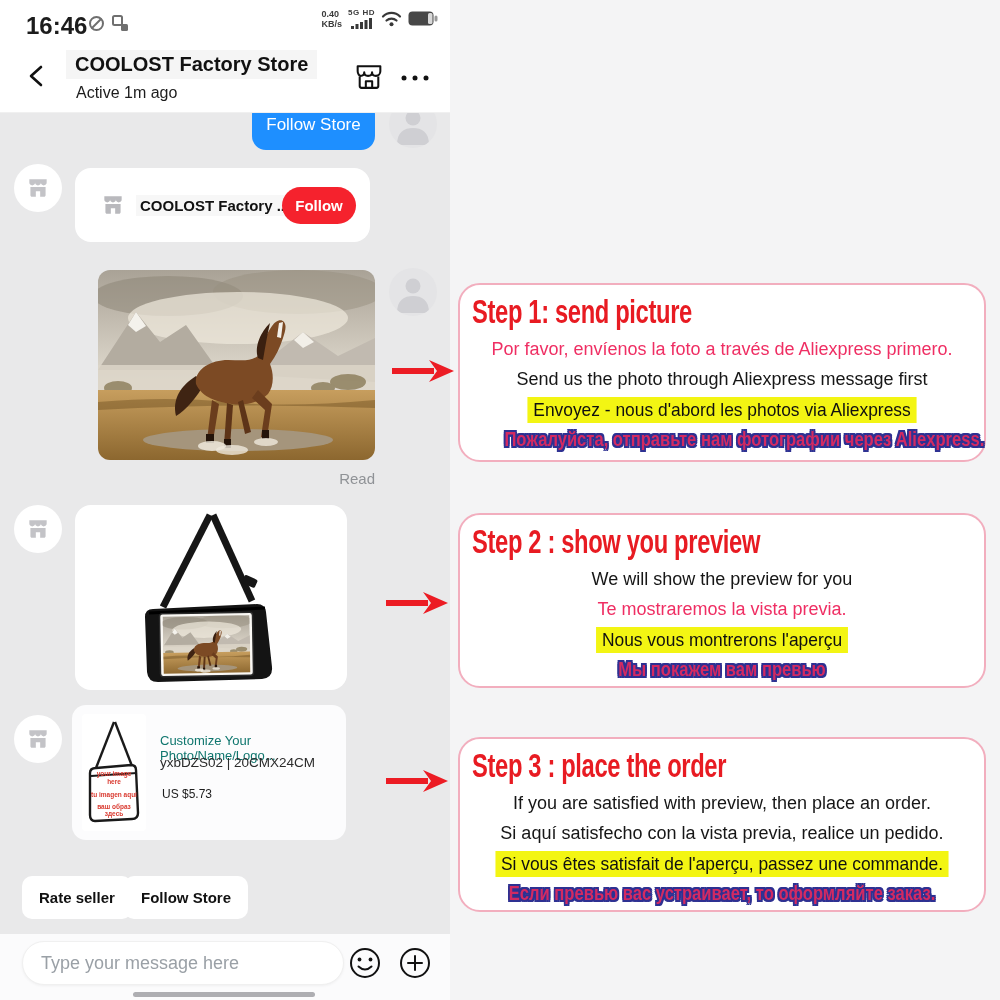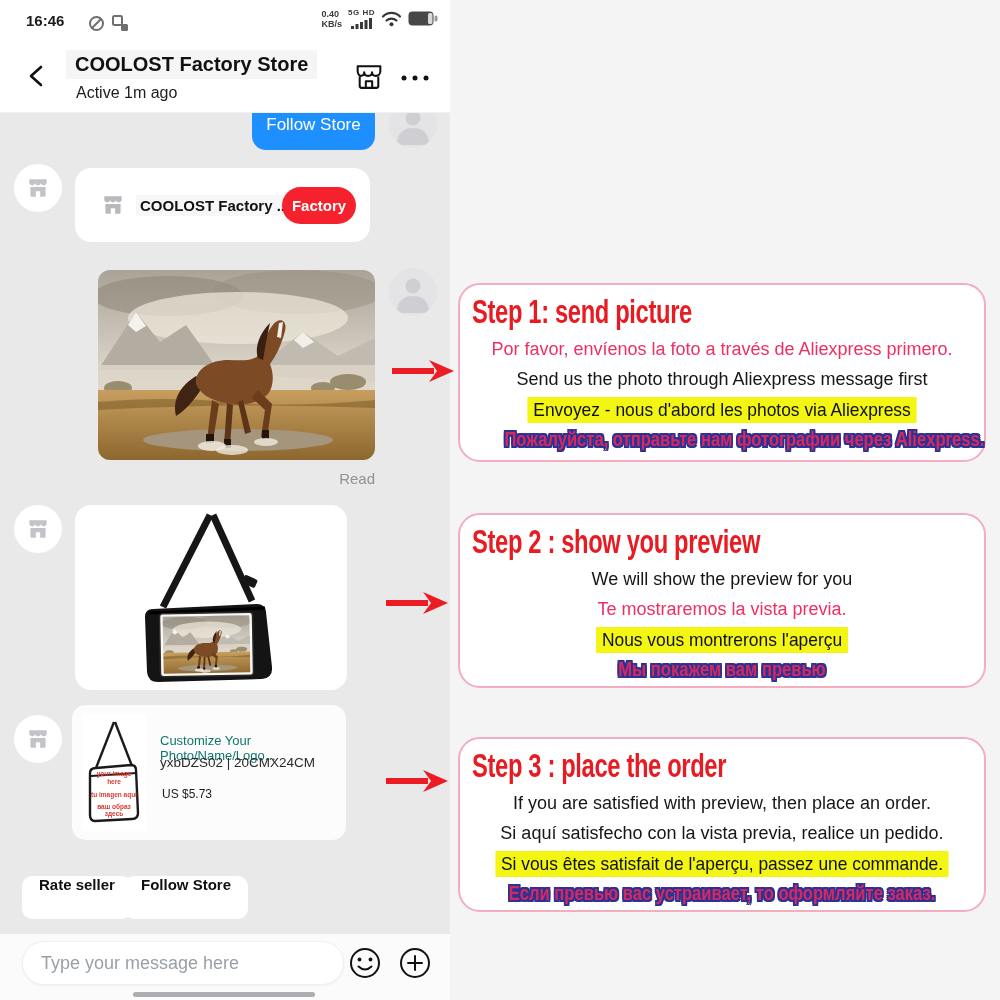--- a/index.html
+++ b/index.html
@@ -3,21 +3,21 @@
 <meta charset="utf-8">
 <style>
   html,body{margin:0;padding:0;}
   body{width:1000px;height:1000px;position:relative;overflow:hidden;
        font-family:"Liberation Sans",sans-serif;background:#f4f4f5;color:#161616;}
 
   
   .phone{position:absolute;left:0;top:0;width:450px;height:1000px;background:#e9e9ea;}
   .topzone{position:absolute;left:0;top:0;width:450px;height:112px;background:#fff;z-index:6;
            border-bottom:1px solid #f0f0f0;}
-  .time{position:absolute;left:26px;top:12px;font-size:15px;font-weight:bold;color:#1c1c1c;}
+  .time{position:absolute;left:26px;top:12px;font-size:24px;font-weight:bold;color:#1c1c1c;}
   .sb-ic{position:absolute;top:15px;}
   .sb-right{position:absolute;right:12px;top:8px;display:flex;align-items:center;gap:6px;}
   .rate{font-size:9px;line-height:10px;color:#3c3c3c;text-align:left;font-weight:bold;}
   .netwrap{display:flex;flex-direction:column;align-items:center;}
   .net5g{font-size:8px;font-weight:bold;color:#3c3c3c;letter-spacing:.5px;}
 
   .backbtn{position:absolute;left:24px;top:62px;width:28px;height:28px;z-index:7;}
   .titlewrap{position:absolute;left:66px;top:50px;z-index:7;}
   .title{display:inline-block;font-size:20px;font-weight:bold;color:#111;background:#f5f5f5;padding:3px 9px;}
   .sub{font-size:16px;color:#1c1c1c;margin:5px 0 0 10px;}
@@ -40,21 +40,21 @@
   .bagmsg{position:absolute;left:75px;top:505px;width:272px;height:185px;background:#fff;border-radius:16px;
       display:flex;align-items:center;justify-content:center;overflow:hidden;}
   .prodcard{position:absolute;left:72px;top:705px;width:274px;height:135px;background:#fcfcfd;border-radius:14px;}
   .thumb{position:absolute;left:10px;top:9px;width:64px;height:117px;background:#fff;border-radius:4px;}
   .thumbtxt{position:absolute;width:64px;text-align:center;color:#d93a30;font-size:6.5px;line-height:7px;font-weight:bold;}
   .pc-title{position:absolute;left:88px;top:28px;width:178px;font-size:13px;color:#0f766e;}
   .pc-sku{position:absolute;left:88px;top:50px;font-size:13.5px;color:#2b2b2b;}
   .pc-price{position:absolute;left:90px;top:82px;font-size:12px;color:#1d1d1d;}
   .quickbtn{position:absolute;top:876px;height:43px;background:#fff;border-radius:10px;border:none;
       font-family:"Liberation Sans",sans-serif;font-size:15px;font-weight:bold;color:#111;padding:0 17px;
-      display:flex;align-items:flex-start;}
+      display:flex;align-items:center;}
   .inputbar{position:absolute;left:0;top:934px;width:450px;height:66px;background:#fbfbfc;}
   .msginput{position:absolute;left:22px;top:7px;width:284px;height:42px;border:1px solid #f0f0f0;border-radius:22px;
       background:#fff;padding:0 18px;font-family:Liberation Sans, sans-serif;font-size:18px;color:#333;
       box-shadow:0 1px 3px rgba(0,0,0,.05);}
   .msginput::placeholder{color:#9aa0a6;}
   .roundic{position:absolute;top:12px;width:34px;height:34px;}
   .homebar{position:absolute;left:133px;top:992px;width:182px;height:5px;border-radius:3px;background:#aeaeb2;}
 
   
   .panel{position:absolute;left:450px;top:0;width:550px;height:1000px;background:#f4f4f5;}
@@ -212,21 +212,21 @@
     <svg width="26" height="26" viewBox="0 0 24 24" style="margin:11px" fill="#c3c3c7">
         <use href="#shopFill"></use>
       </svg>
   </div>
   <div class="storecard">
     <svg class="glyph" width="26" height="26" viewBox="0 0 24 24" fill="#b9b9bd">
         <use href="#shopFill"></use>
       </svg>
     <span class="name">COOLOST Factory ...</span>
     <div class="followpill">
-      <span>Factory</span>
+      <span>Follow</span>
     </div>
   </div>
 
   <div class="imgmsg">
     <svg width="277" height="190" viewBox="0 0 277 190">
         <use href="#horseScene"></use>
       </svg>
   </div>
   <div class="avatar" style="left:389px;top:268px">
     <svg width="48" height="48" viewBox="0 0 48 48" fill="#cfcfd3">

